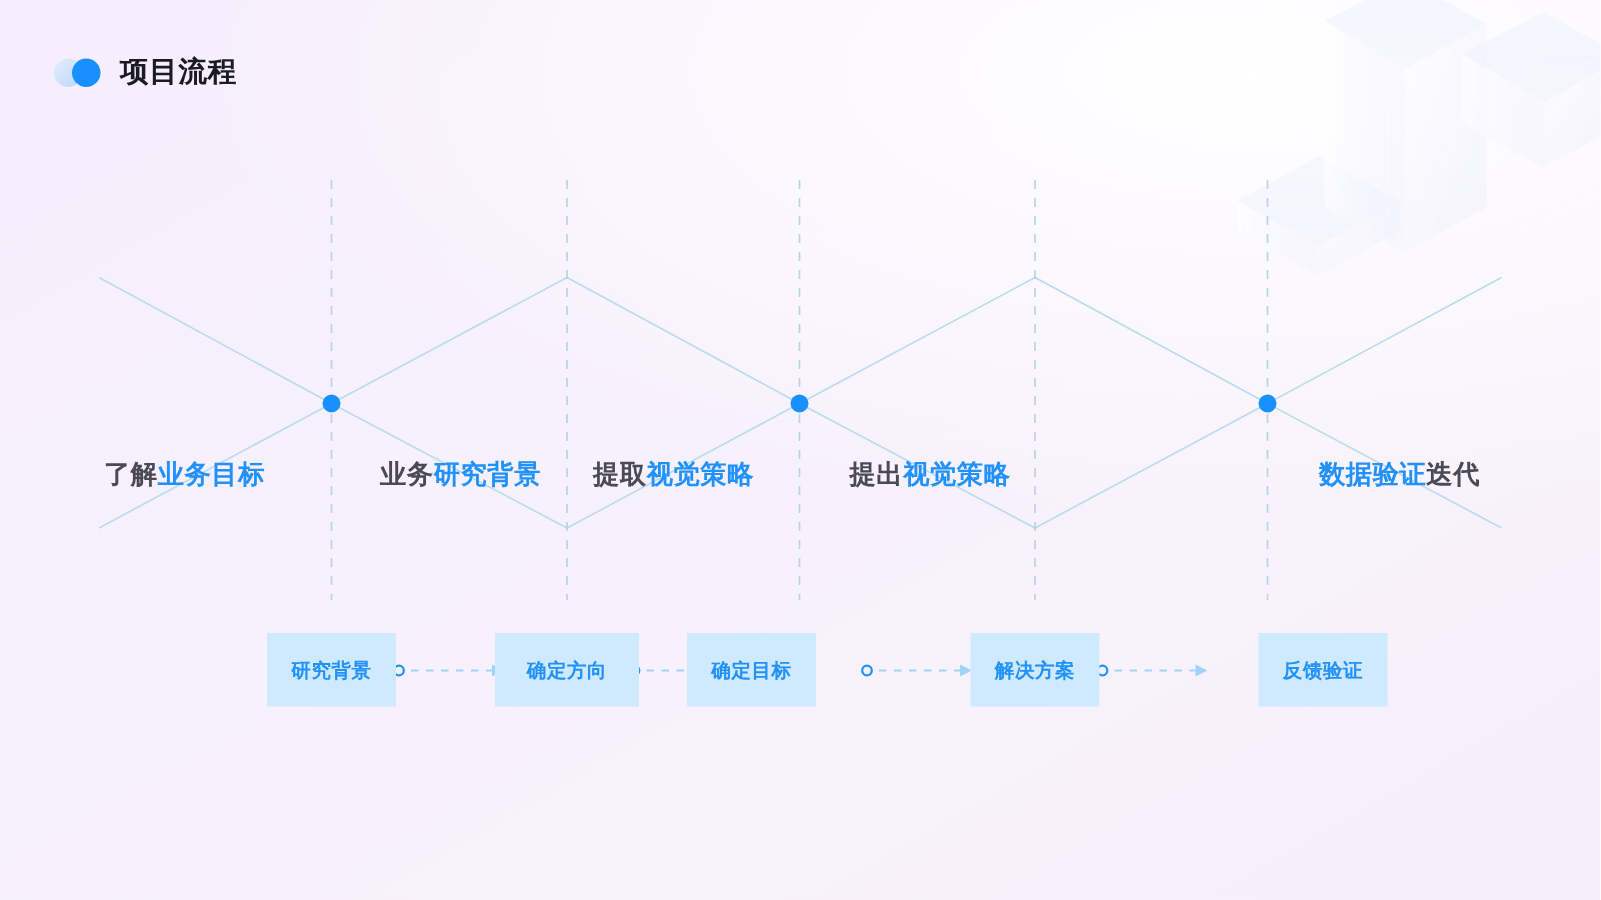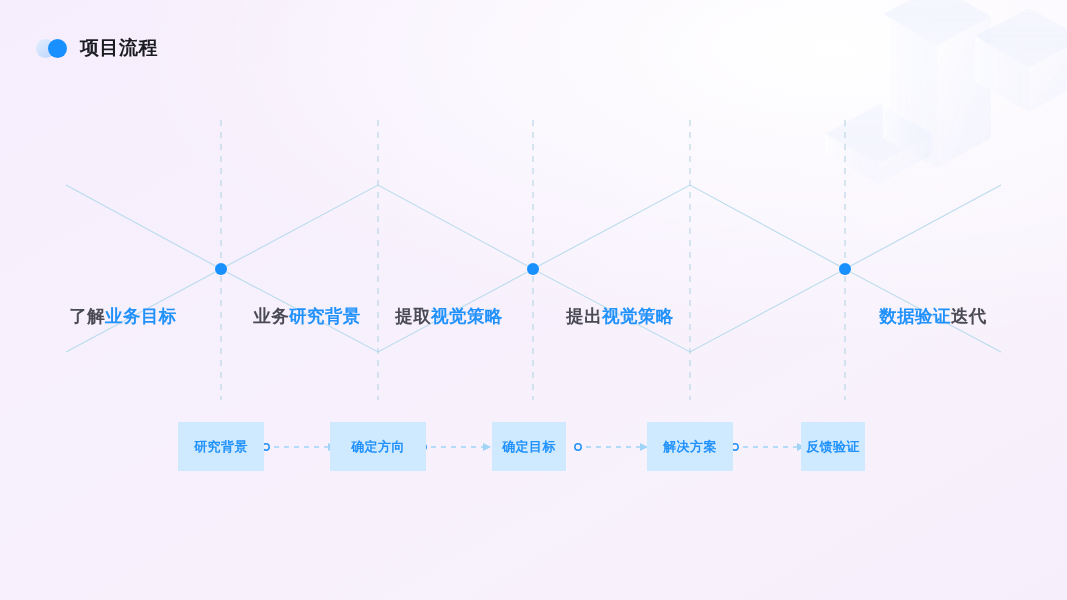--- a/index.html
+++ b/index.html
@@ -159,17 +159,17 @@
   </div>
   <div class="phase-label" style="left:620px">
     <span>提出</span><span class="hl">视觉策略</span>
   </div>
   <div class="phase-label" style="left:933px">
     <span class="hl">数据验证</span><span>迭代</span>
   </div>
 
   <div class="step-box" style="left:221px; width:86px">研究背景</div>
   <div class="step-box" style="left:378px; width:96px">确定方向</div>
-  <div class="step-box" style="left:529px; width:74px">确定目标</div>
+  <div class="step-box" style="left:501px; width:86px">确定目标</div>
   <div class="step-box" style="left:690px; width:86px">解决方案</div>
-  <div class="step-box" style="left:833px; width:64px">反馈验证</div>
+  <div class="step-box" style="left:882px; width:86px">反馈验证</div>
 
 </div>
 
 </body></html>

